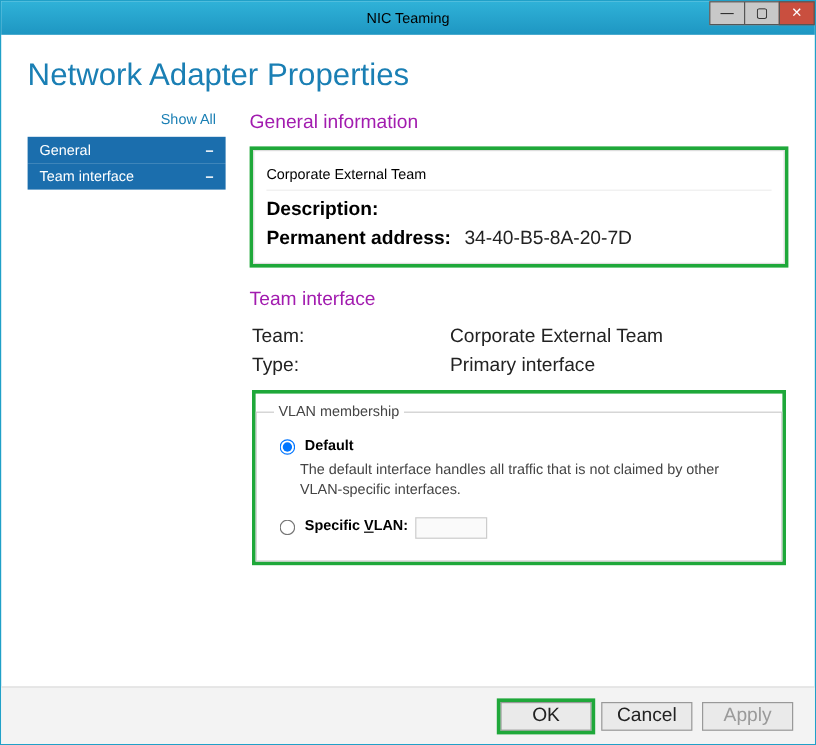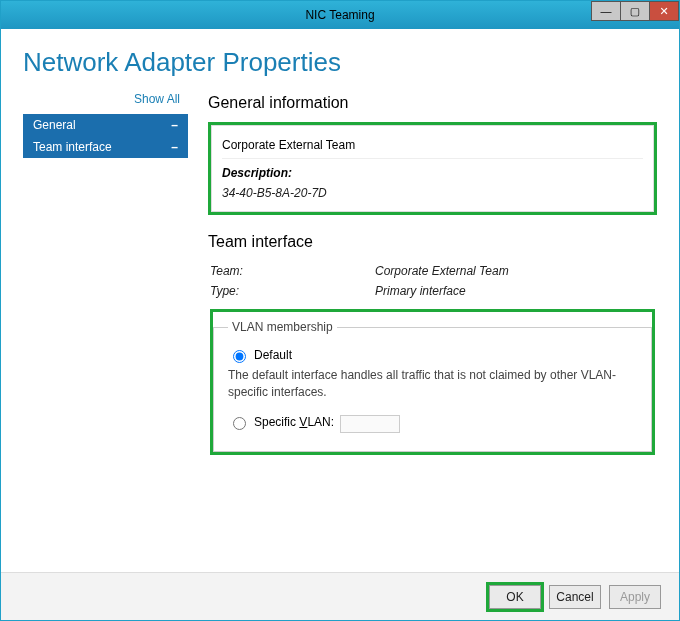--- a/index.html
+++ b/index.html
@@ -87,21 +87,21 @@
     cursor: pointer;
     font-size: 12px;
   }
   .side-item + .side-item { border-top: 0; }
   .side-item .dash { font-weight:bold; }
   .detail {
     flex: 1;
     padding-left: 10px;
   }
   .section-head {
-    color: #000000;
+    color: #a21caf;
     font-size: 16px;
     font-weight: 400;
     margin: 2px 0 10px 0;
   }
   .greenbox {
     border: 3px solid #1fa83a;
     padding: 0;
     margin-bottom: 18px;
   }
   .infobox {
@@ -110,39 +110,40 @@
   }
   .infobox .row {
     display: flex;
     padding: 4px 0;
   }
   .infobox .row.top {
     border-bottom: 1px solid #eee;
     padding-bottom: 6px;
     margin-bottom: 4px;
   }
-  .kv-row { display:flex; padding:3px 0; font-size:12px;font-style:italic;}
+  .kv-row { display:flex; padding:3px 0; font-size:16px;}
   .kv-label { width: 165px; font-weight:bold; }
   .kv-label-n { width: 165px; font-weight:normal; color:#222;}
   .kv-val { flex:1; color:#222; }
   .team-block { padding: 0 2px; }
   fieldset.vlan {
     border: 1px solid #ccc;
     margin: 8px 0 0 0;
     padding: 10px 14px 14px 14px;
   }
   fieldset.vlan legend {
     font-size: 12px;
     color: #444;
     padding: 0 4px;
   }
   .radio-row { display:flex; align-items:flex-start; padding:4px 0;}
   .radio-row input[type=radio]{ margin-top:2px; margin-right:8px; }
-  .radio-row .lab { font-weight:normal; }
+  .radio-row .lab { font-weight:bold; }
   .radio-desc {
+    margin-left: 22px;
     color: #444;
     font-size: 12px;
     line-height: 1.4;
   }
   .vlan-input {
     width: 60px;
     height: 18px;
     border: 1px solid #ccc;
     margin-left: 6px;
     background:#fafafa;
@@ -151,25 +152,25 @@
     border-top: 1px solid #ddd;
     background:#f3f3f3;
     height: 48px;
     display:flex;
     justify-content:flex-end;
     align-items:center;
     padding: 0 18px;
     gap: 8px;
   }
   .btn {
-    width: 52px;
+    width: 76px;
     height: 24px;
     border: 1px solid #999;
     background: #eaeaea;
-    font-size:12px;
+    font-size:16px;
     color:#222;
     cursor:pointer;
   }
   .btn.ok { outline: 3px solid #1fa83a; outline-offset:0; background:#eaeaea;}
   .btn.disabled { color:#9a9a9a; cursor:default;}
   .underline-v { text-decoration: underline; }
 </style>
 </head>
 <body>
 
@@ -211,20 +212,21 @@
         <div class="section-head">General information</div>
         <div class="greenbox">
           <div class="infobox">
             <div class="row top">
               <span>Corporate External Team</span>
             </div>
             <div class="kv-row">
               <div class="kv-label">Description:</div>
             </div>
             <div class="kv-row">
+              <div class="kv-label">Permanent address:</div>
               <div class="kv-val">34-40-B5-8A-20-7D</div>
             </div>
           </div>
         </div>
 
         <div class="section-head">Team interface</div>
         <div class="team-block">
           <div class="kv-row">
             <div class="kv-label-n">Team:</div>
             <div class="kv-val">Corporate External Team</div>

